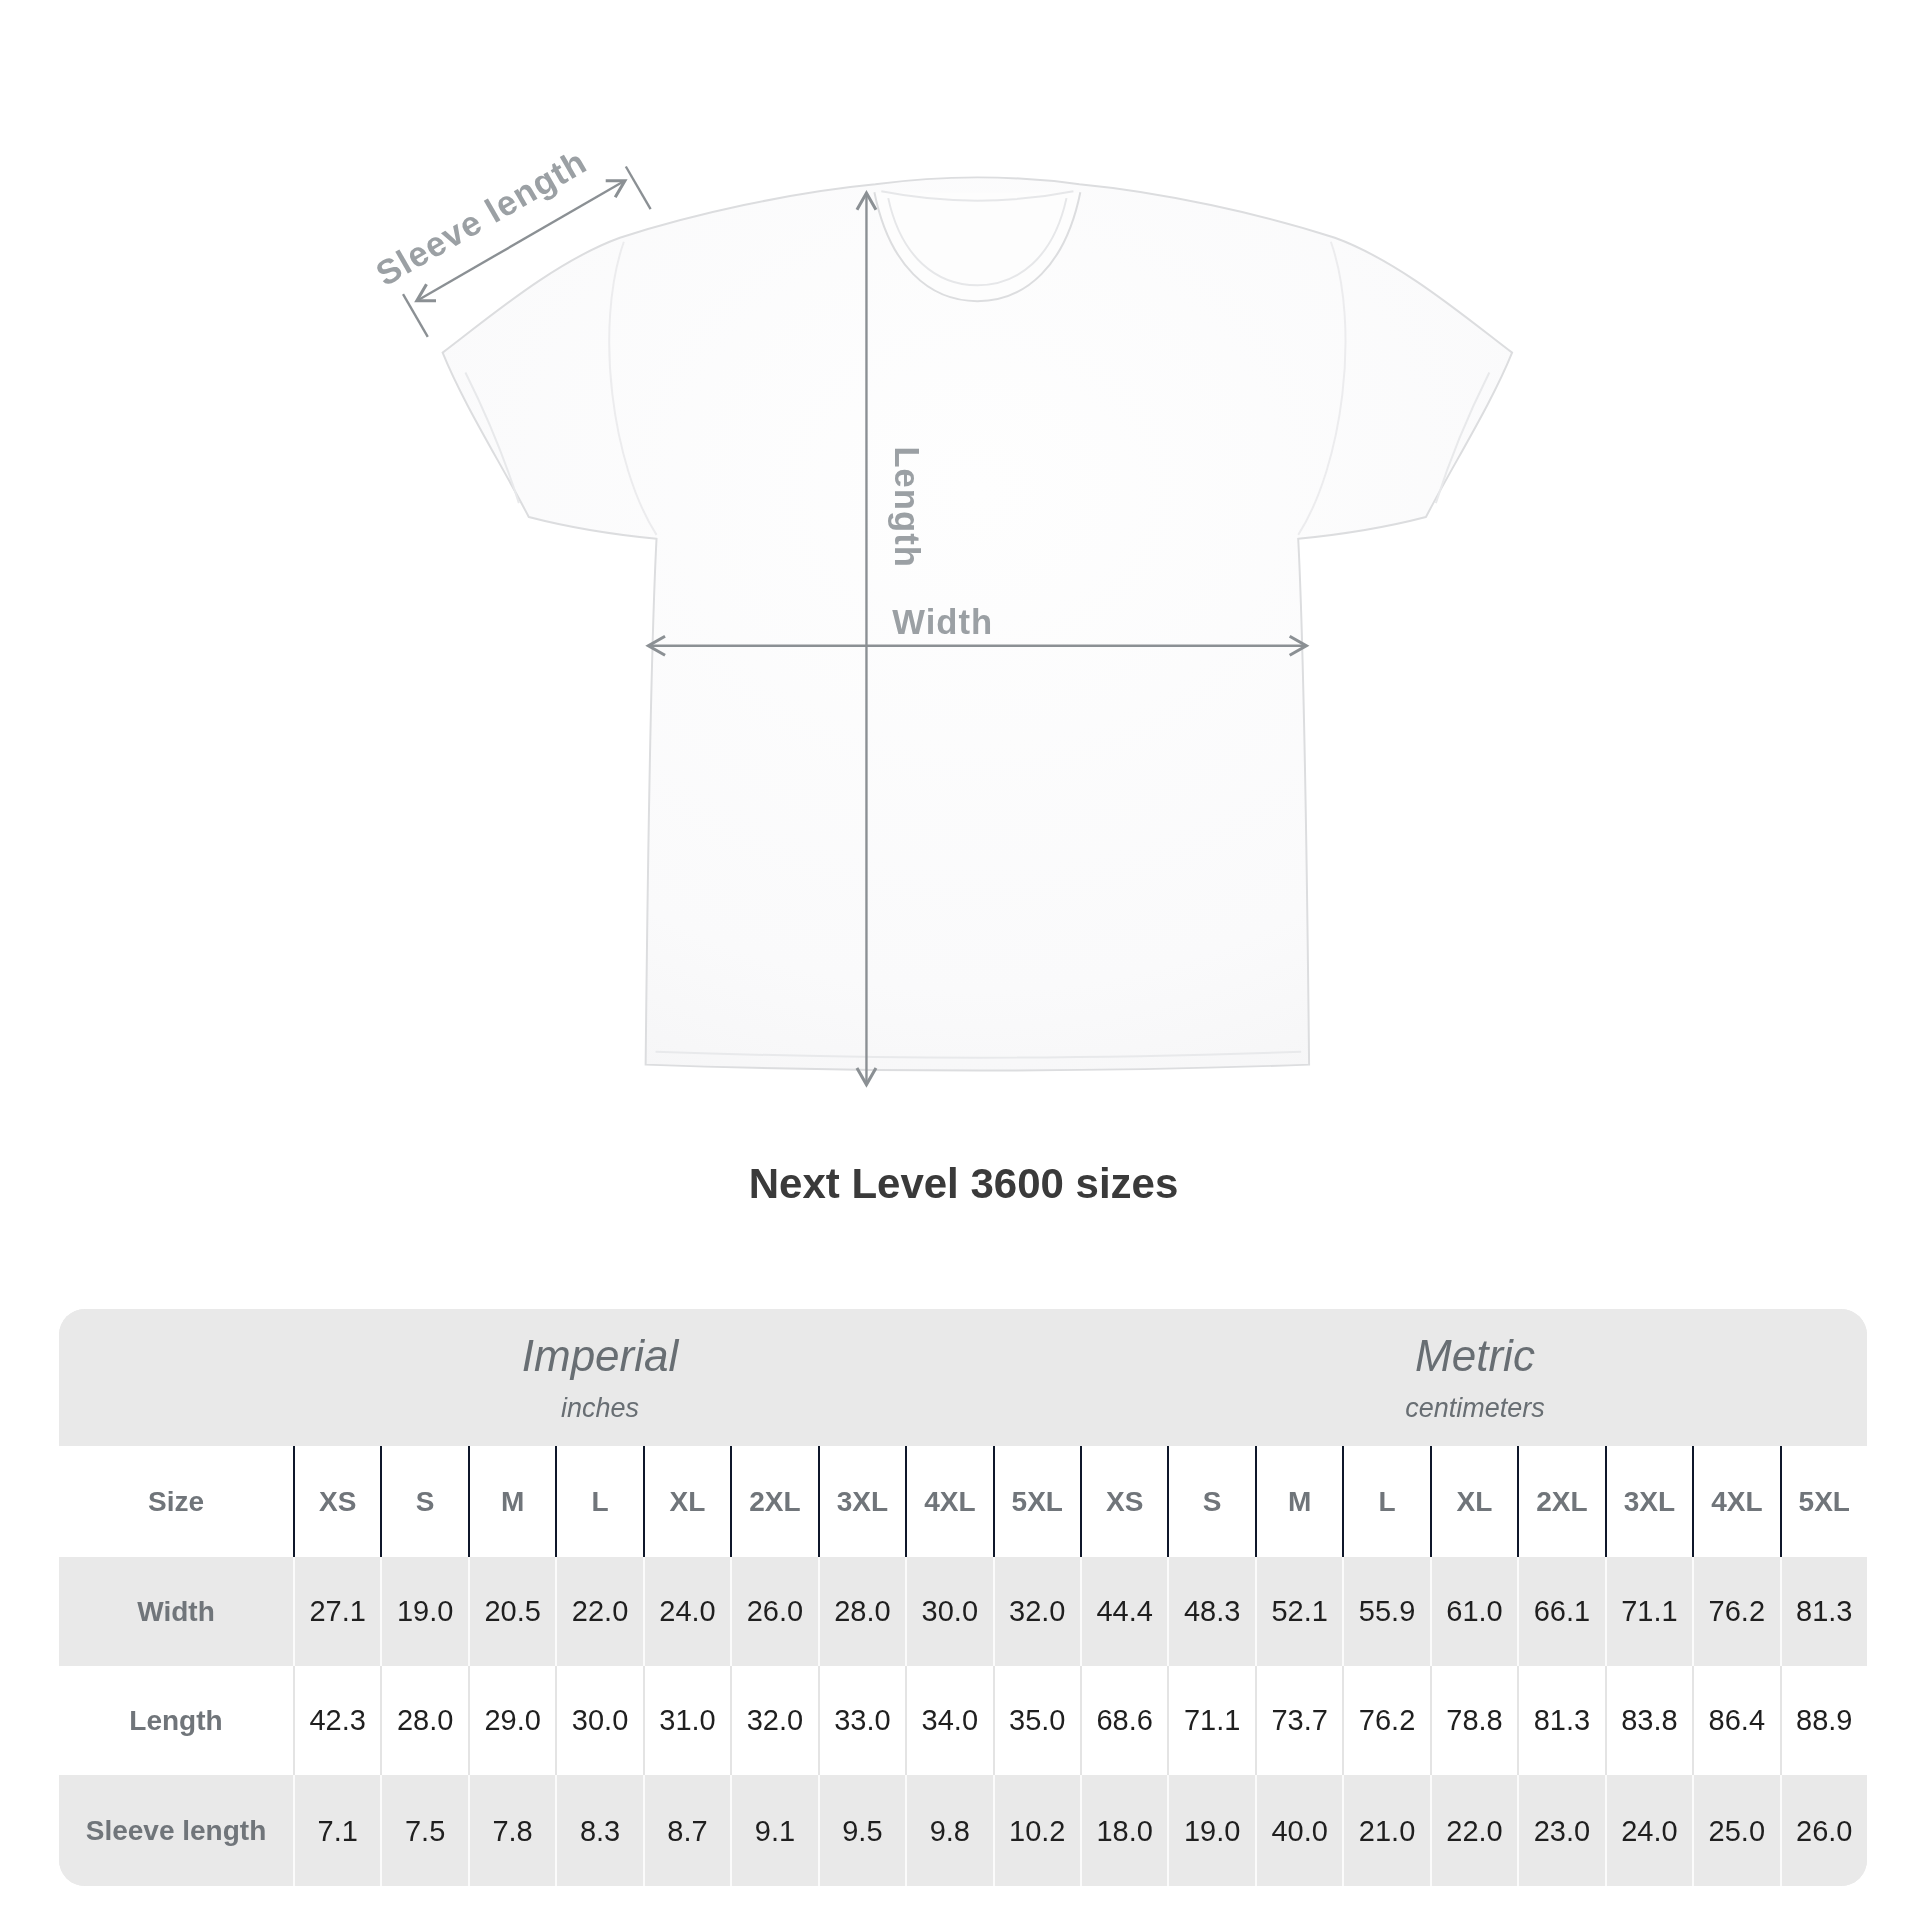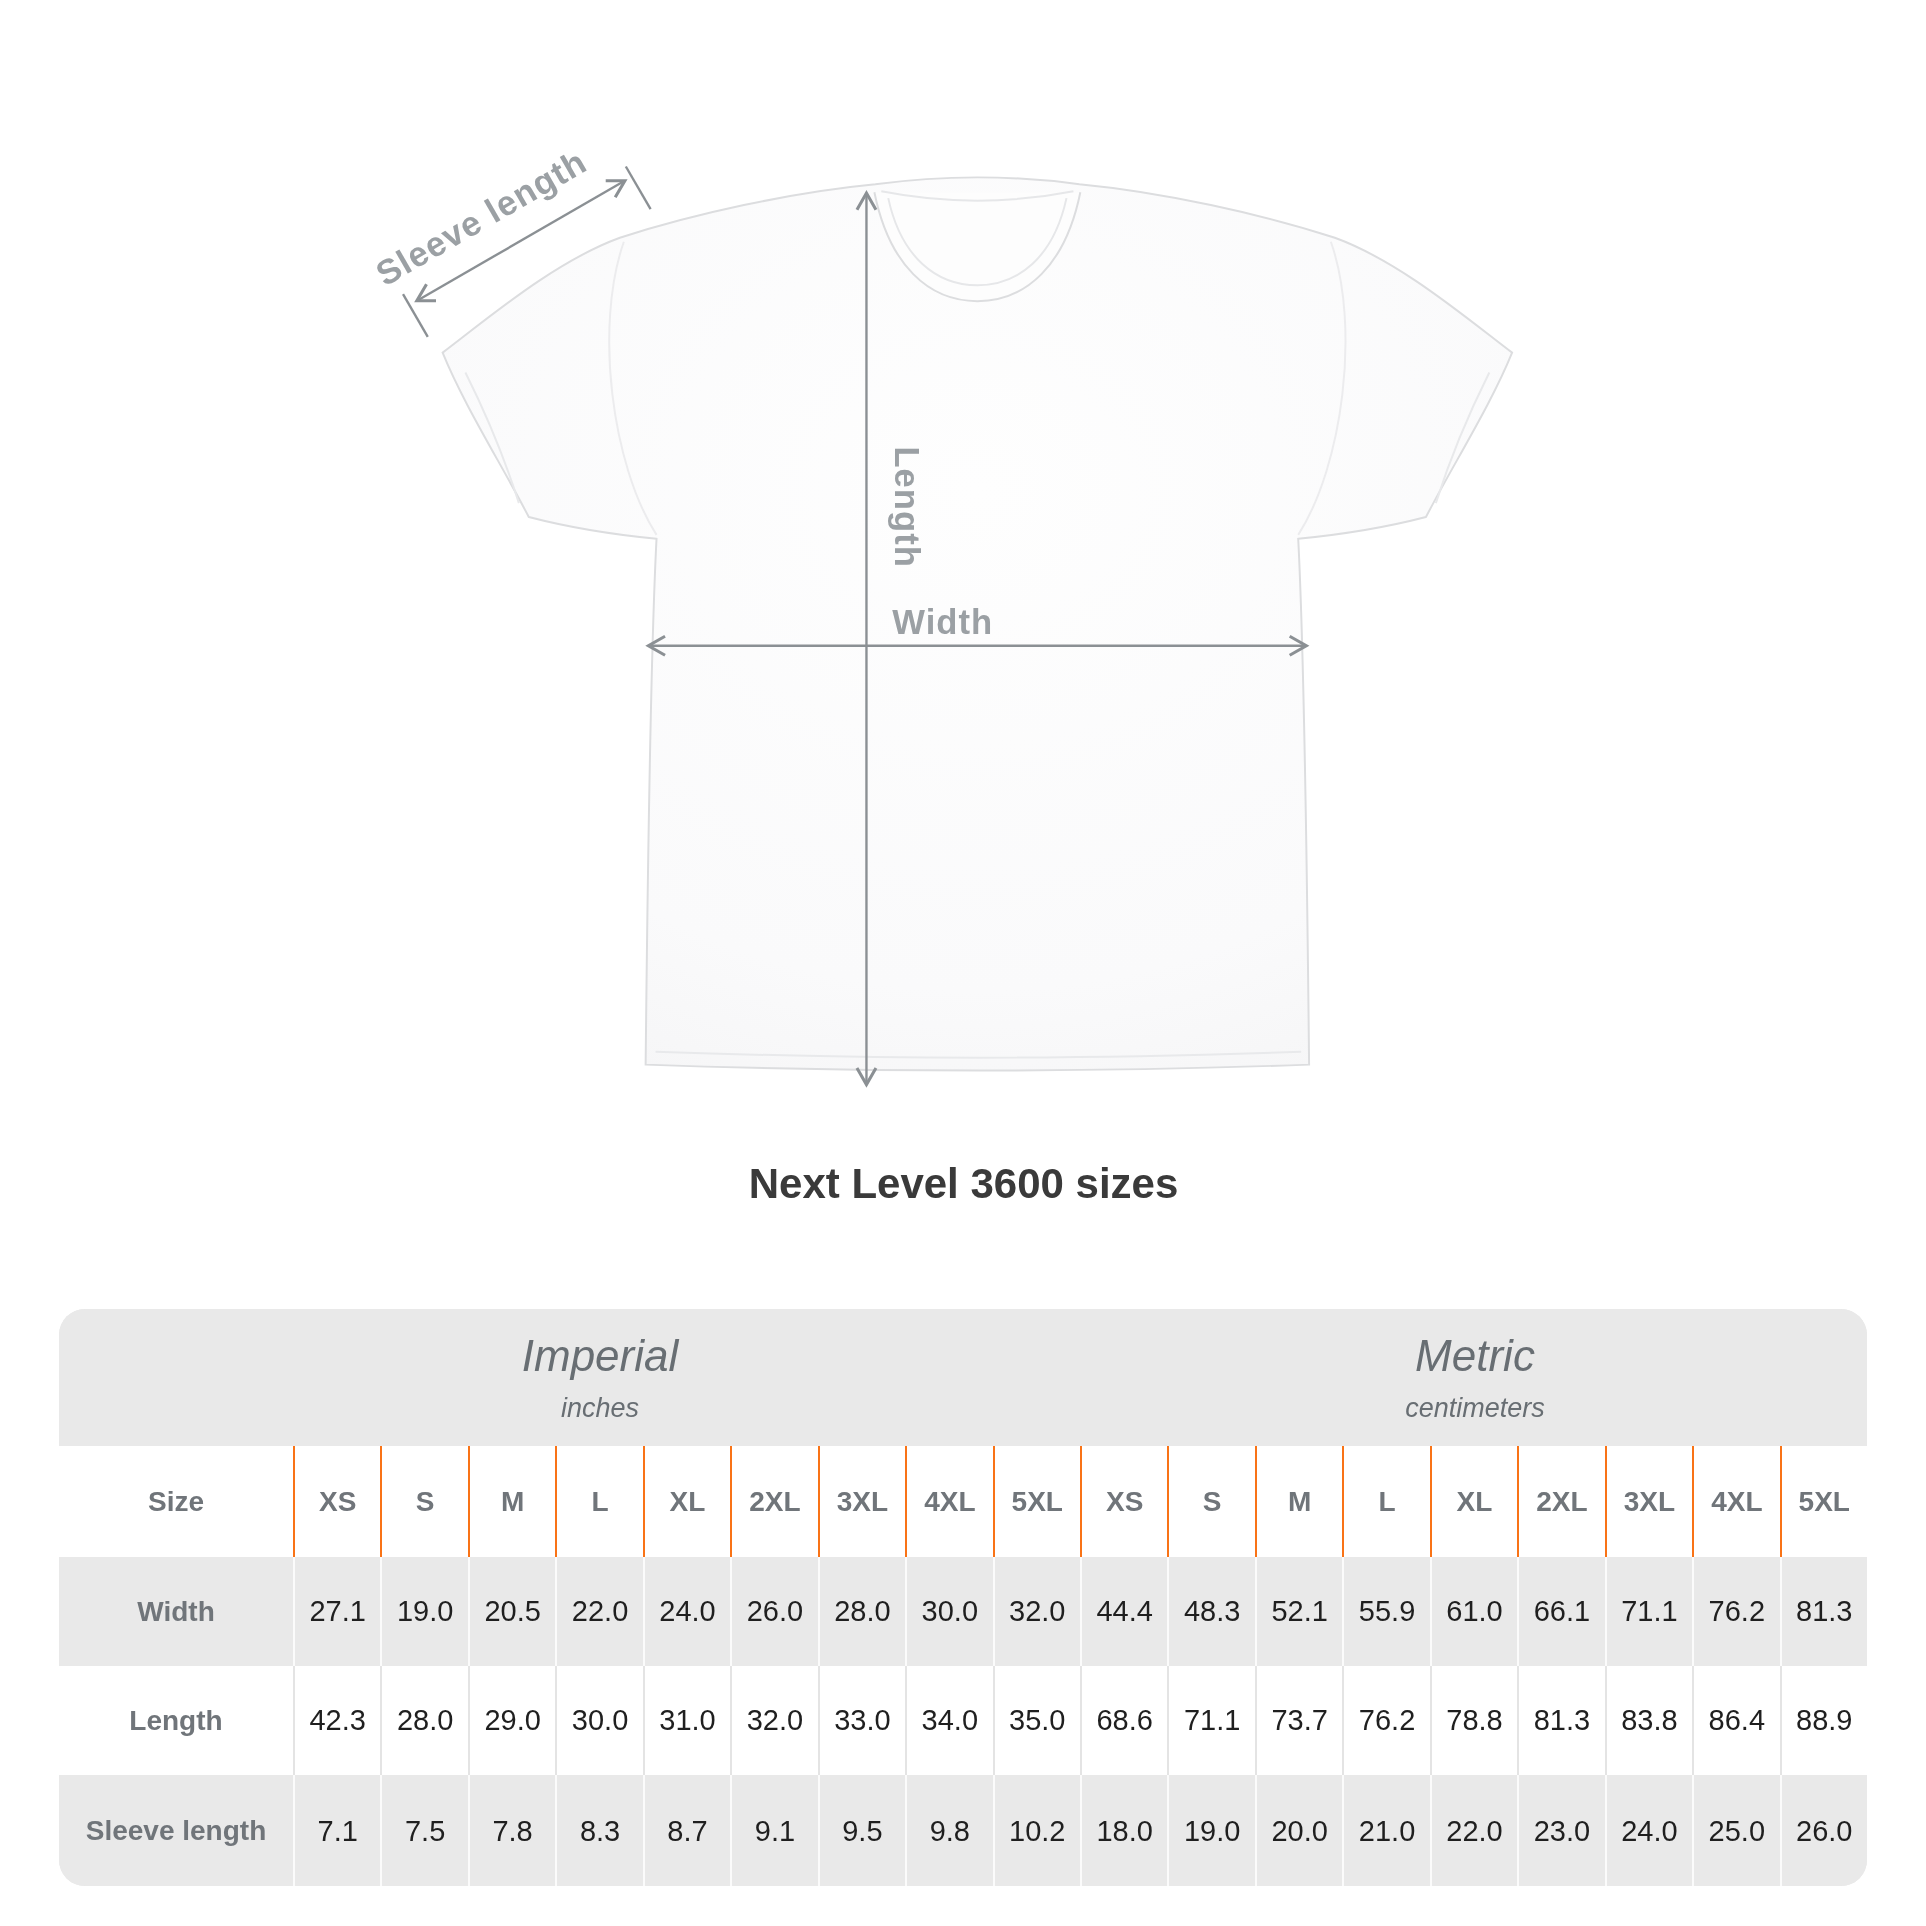--- a/index.html
+++ b/index.html
@@ -44,21 +44,21 @@
   .row-head   { height: 111px; background: #ffffff; text-align: right; }
   .row-gray   { height: 109px; background: #e9e9e9; }
   .row-white  { height: 109px; background: #ffffff; }
   .row-last   { height: 112px; }
 
   .cell {
     display: flex; align-items: center; justify-content: center;
     font-size: 29px; color: #1f1f1f;
   }
   .hcell, .lcell { font-weight: bold; color: #70757a; font-size: 28px; }
-  .row-head  .cell + .cell { border-left: 2px solid #f97316; }
+  .row-head  .cell + .cell { border-left: 2px solid #0f172a; }
   .row-white .cell + .cell { border-left: 2px solid #e4e4e4; }
   .row-gray  .cell + .cell { border-left: 2px solid #fbfbfb; }
 </style>
 </head>
 <body>
 
 <div class="page">
 
   <svg class="diagram" viewBox="0 0 1946 1150">
     <defs>
@@ -196,21 +196,21 @@
       <div class="cell">7.5</div>
       <div class="cell">7.8</div>
       <div class="cell">8.3</div>
       <div class="cell">8.7</div>
       <div class="cell">9.1</div>
       <div class="cell">9.5</div>
       <div class="cell">9.8</div>
       <div class="cell">10.2</div>
       <div class="cell">18.0</div>
       <div class="cell">19.0</div>
-      <div class="cell">20.0</div>
+      <div class="cell">40.0</div>
       <div class="cell">21.0</div>
       <div class="cell">22.0</div>
       <div class="cell">23.0</div>
       <div class="cell">24.0</div>
       <div class="cell">25.0</div>
       <div class="cell">26.0</div>
     </div>
 
   </div>
 </div>

